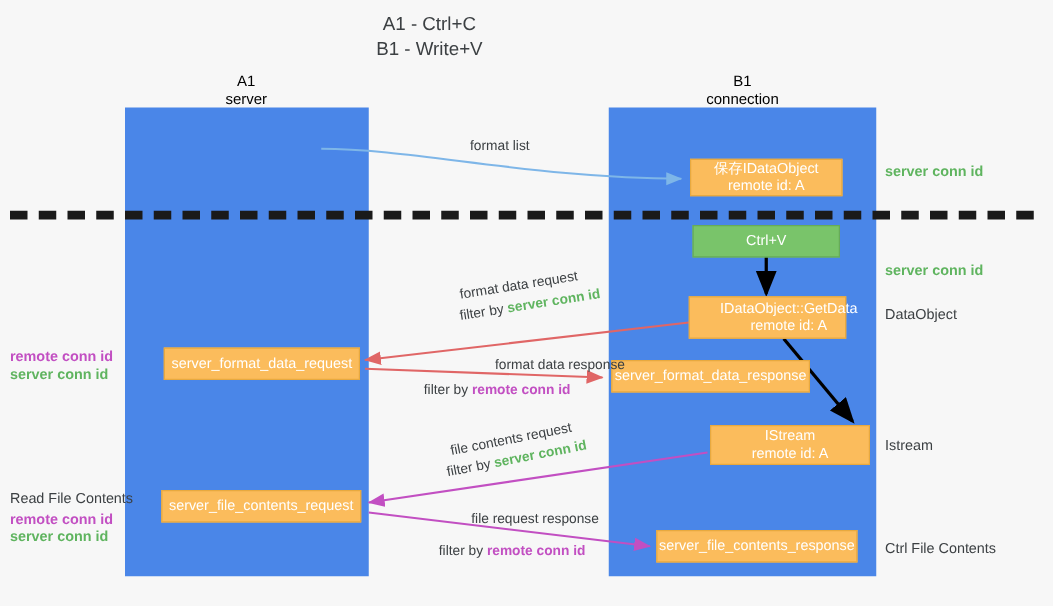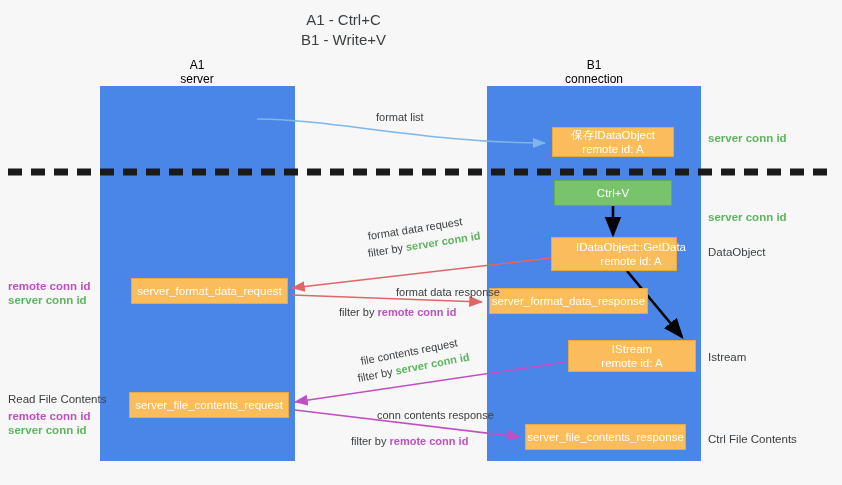--- a/index.html
+++ b/index.html
@@ -210,18 +210,18 @@
   <div class="edge-label" style="left:372px; top:285px;margin-left:24px;">format data response</div>
   <div class="edge-label" style="left:339px; top:305px;">
     <span>filter by </span><span class="p">remote conn id</span>
   </div>
 
   <div class="edge-label rot-b" style="left:362px; top:354px;">file contents request</div>
   <div class="edge-label rot-b" style="left:359px; top:371px;">
     <span>filter by </span><span class="g">server conn id</span>
   </div>
 
-  <div class="edge-label" style="left:377px; top:408px;">conn contents response</div>
+  <div class="edge-label" style="left:377px; top:408px;">file request response</div>
   <div class="edge-label" style="left:351px; top:434px;">
     <span>filter by </span><span class="p">remote conn id</span>
   </div>
 
 </div>
 
 </body></html>

